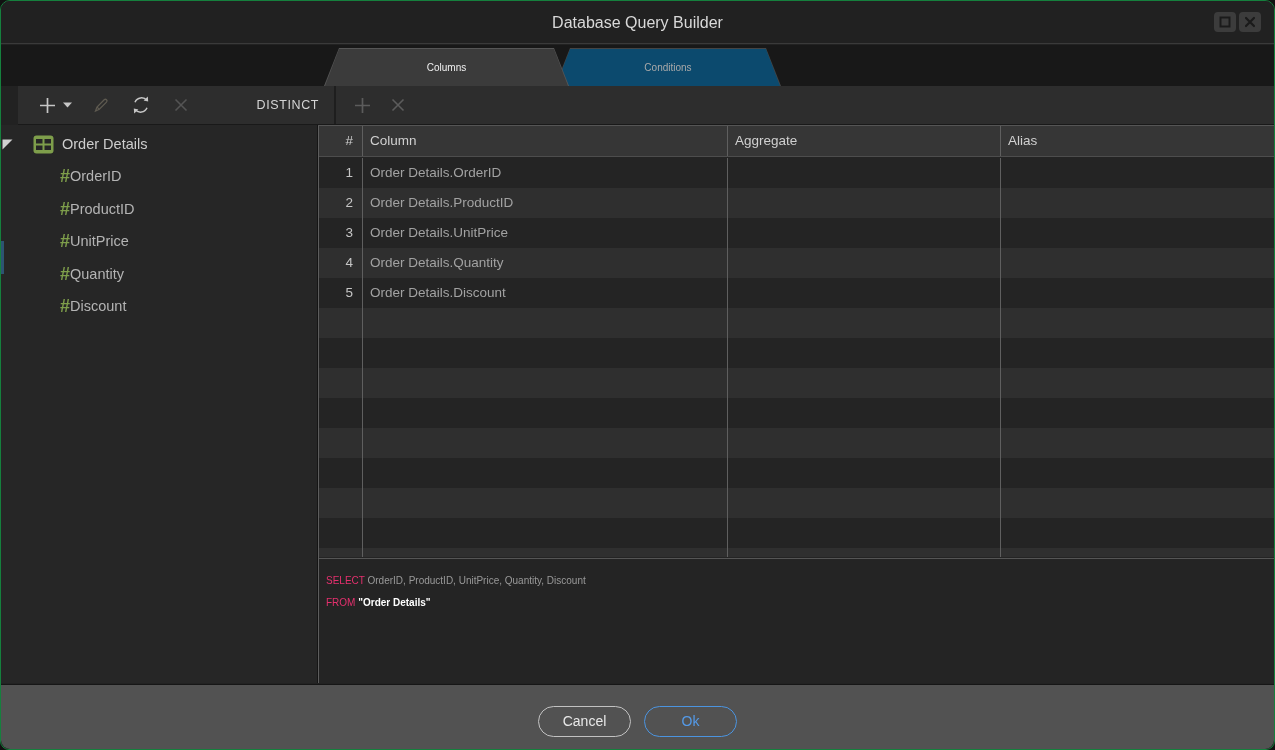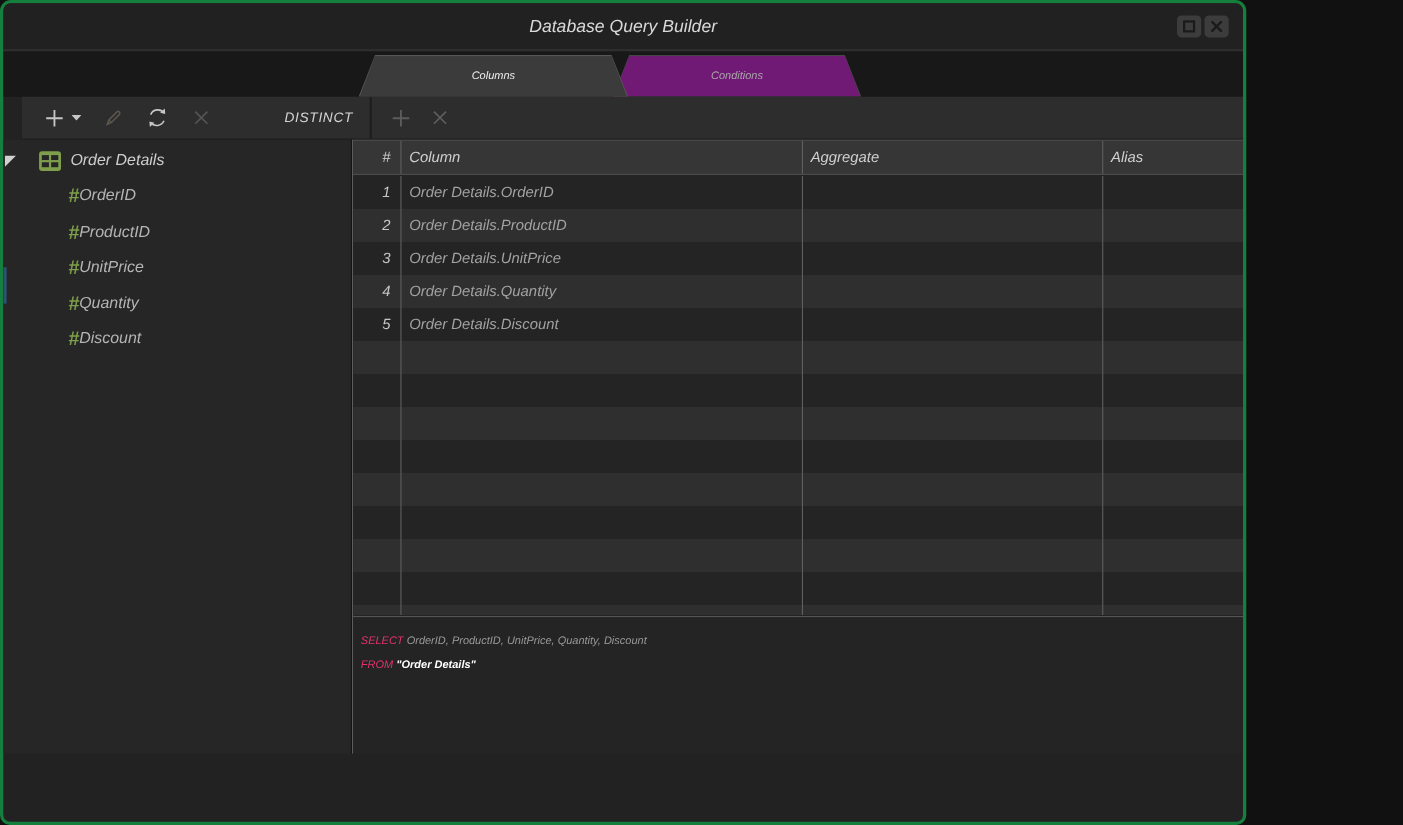--- a/index.html
+++ b/index.html
@@ -1,22 +1,22 @@
 <!DOCTYPE html>
 <html><head>
 <meta charset="utf-8">
 <style>
   * { margin:0; padding:0; box-sizing:border-box; }
   html,body { background:#111; }
   body { font-family:"Liberation Sans", sans-serif; }
 
   .window {
-    position:relative; width:1133px; height:750px;
-    background:#222222; border:3px solid #15803d;
-    border-radius:10px 10px 9px 9px; overflow:hidden;font-style:italic;
+    position:relative; width:1275px; height:750px;
+    background:#222222; border:1px solid #15803d;
+    border-radius:10px 10px 9px 9px; overflow:hidden;
   }
   .top-highlight { position:absolute; top:0; left:0; right:0; height:3px;
     background:#2e2e2e; border-radius:10px 10px 0 0; }
 
   
   .titlebar { position:absolute; top:0; left:0; right:0; height:43px;
     background:#212121; border-bottom:1px solid #3a3a3a; }
   .title { position:absolute; left:0; right:0; top:0; height:43px;
     line-height:44px; text-align:center; color:#d9d9d9; font-size:16px; }
   .win-controls { position:absolute; right:13px; top:11px; display:flex; gap:3px; }
@@ -27,21 +27,21 @@
   .tabstrip { position:absolute; top:44px; left:0; right:0; height:41px; background:#181818; }
   .tabs { position:absolute; left:330px; bottom:0; height:38px; display:flex; }
   .tab { position:relative; height:38px; margin:0 -7px;
     clip-path:polygon(15px 0, calc(100% - 15px) 0, 100% 100%, 0 100%); }
   .tab .tab-inner { position:absolute; inset:1px 1px 0 1px;
     clip-path:polygon(14px 0, calc(100% - 14px) 0, 100% 100%, 0 100%);
     text-align:center; line-height:38px; font-size:10px; }
   .tab.active { background:#565656; z-index:3; }
   .tab.active .tab-inner { background:#3b3b3b; color:#f0f0f0; }
   .tab.inactive { background:#454545; z-index:1; }
-  .tab.inactive .tab-inner { background:#701a75; color:#a9a9a9; }
+  .tab.inactive .tab-inner { background:#0c4a6e; color:#a9a9a9; }
 
   
   .toolbar-row { position:absolute; top:85px; left:17px; right:0; height:39px;
     background:#2d2d2d; border-bottom:1px solid #191919; }
   .left-toolbar { position:absolute; left:0; top:0; width:316px; height:100%;
     display:flex; align-items:center; padding-left:16px; }
   .tb-sep { position:absolute; left:316px; top:0; width:2px; height:100%; background:#1e1e1e; }
   .main-toolbar { position:absolute; left:318px; top:0; right:0; height:100%;
     display:flex; align-items:center; padding-left:13px; }
   .tb-btn { display:flex; align-items:center; justify-content:center;
@@ -338,13 +338,17 @@
     <div class="sql-panel">
       <div class="sql-line">
         <span class="kw">SELECT</span><span> </span><span>OrderID, ProductID, UnitPrice, Quantity, Discount</span>
       </div>
       <div class="sql-line">
         <span class="kw">FROM</span><span> </span><span class="sql-table">"Order Details"</span>
       </div>
     </div>
   </div>
 
+  <div class="footer">
+    <div class="btn btn-cancel">Cancel</div>
+    <div class="btn btn-ok">Ok</div>
+  </div>
 </div>
 
 </body></html>

